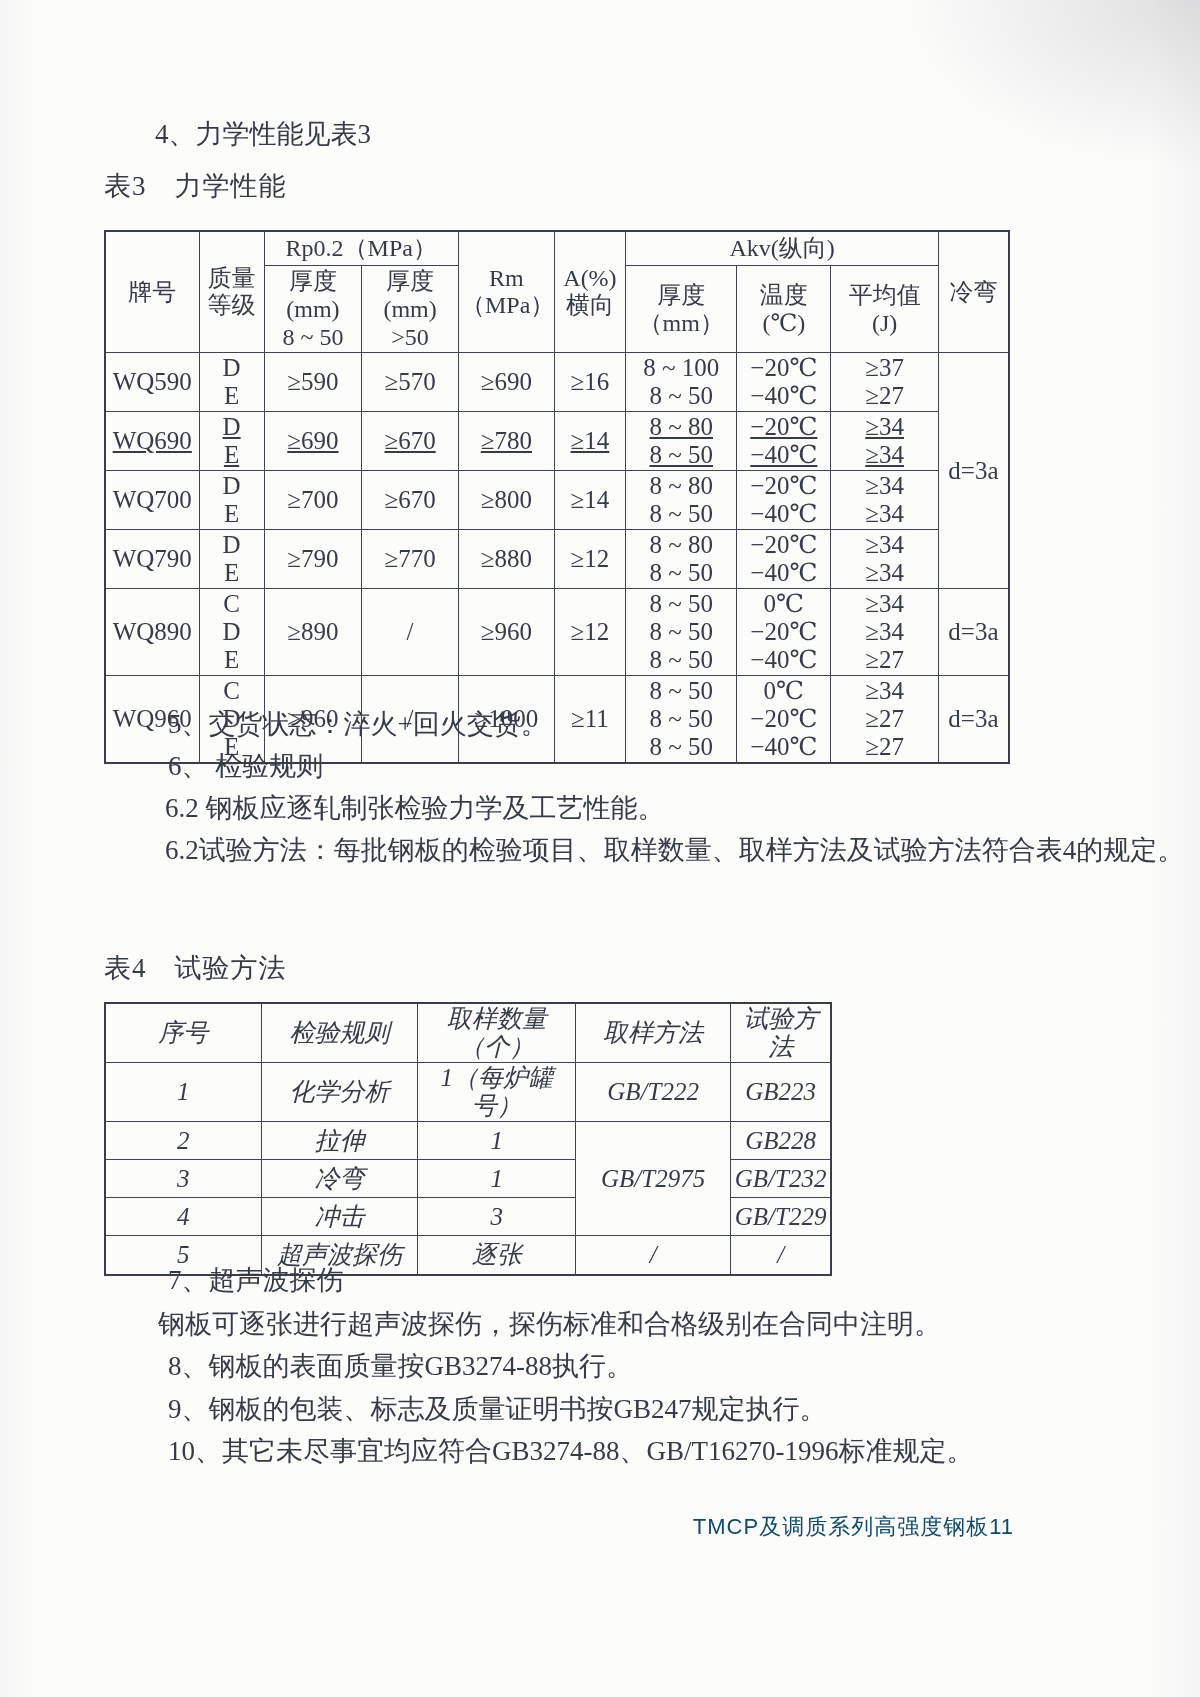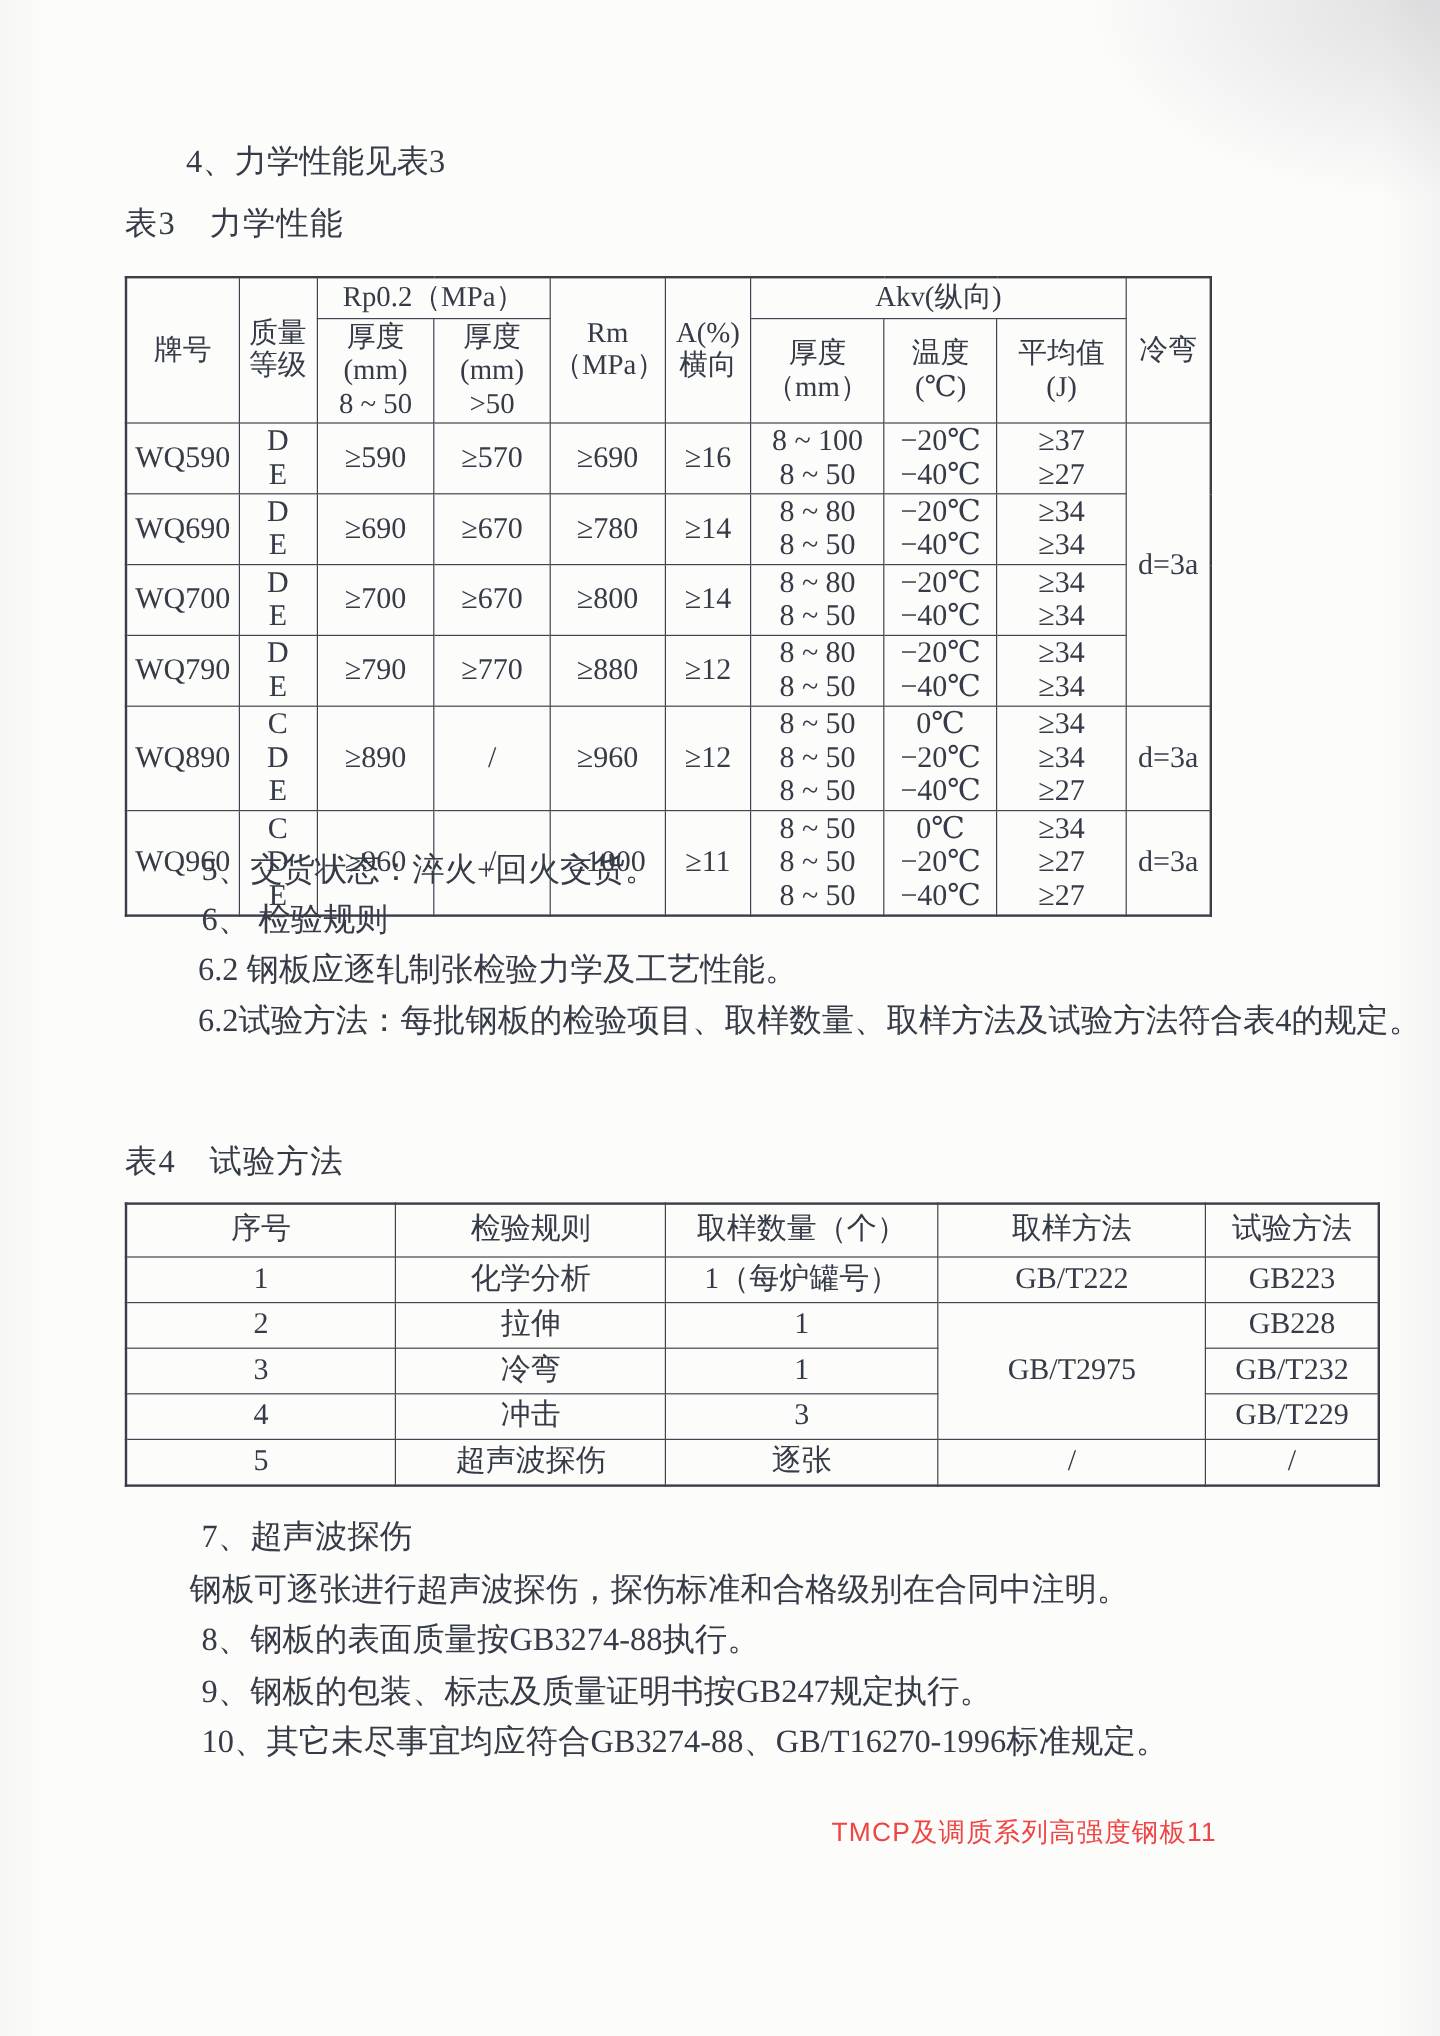--- a/index.html
+++ b/index.html
@@ -17,30 +17,30 @@
   }
   .edge-shade{
     left:0;top:0;width:1200px;height:1697px;
     background:linear-gradient(to right, rgba(140,140,148,.05), rgba(0,0,0,0) 40px, rgba(0,0,0,0) 1150px, rgba(140,140,148,.07));
   }
   .heading{position:absolute;font-size:27px;white-space:nowrap;}
   .caption{position:absolute;left:104px;width:906px;text-align:left;font-size:27px;letter-spacing:1px;}
   .para{position:absolute;font-size:27px;white-space:nowrap;padding-left:18px;}
   .footer{
     position:absolute;top:1512px;right:186px;
-    font-size:22px;color:#ef4444;
+    font-size:22px;color:#0c4a6e;
     font-family:"Liberation Sans","DejaVu Sans",sans-serif;
     letter-spacing:1px;
   }
   table{
     position:absolute;border-collapse:collapse;table-layout:fixed;
     font-size:25px;color:#363b48;
   }
   #table3{left:104px;top:230px;width:906px;}
-  #table4{left:104px;top:1002px;width:1046px;}
+  #table4{left:104px;top:1002px;width:728px;font-style:italic;}
   th,td{
     border:1.5px solid #41454f;
     text-align:center;vertical-align:middle;
     padding:1px 2px;
     font-weight:normal;
     white-space:pre-line;
     line-height:1.12;
   }
   #table3{border:2.5px solid #3a3e49;}
   #table4{border:2.5px solid #3a3e49;}
@@ -107,21 +107,21 @@
     <td>≥690</td>
     <td>≥16</td>
     <td>8 ~ 100
 8 ~ 50</td>
     <td>−20℃
 −40℃</td>
     <td>≥37
 ≥27</td>
     <td rowspan="4">d=3a</td>
   </tr>
-  <tr style="height:50px;">
+  <tr style="height:50px;text-decoration:underline;">
     <td>WQ690</td>
     <td>D
 E</td>
     <td>≥690</td>
     <td>≥670</td>
     <td>≥780</td>
     <td>≥14</td>
     <td>8 ~ 80
 8 ~ 50</td>
     <td>−20℃

